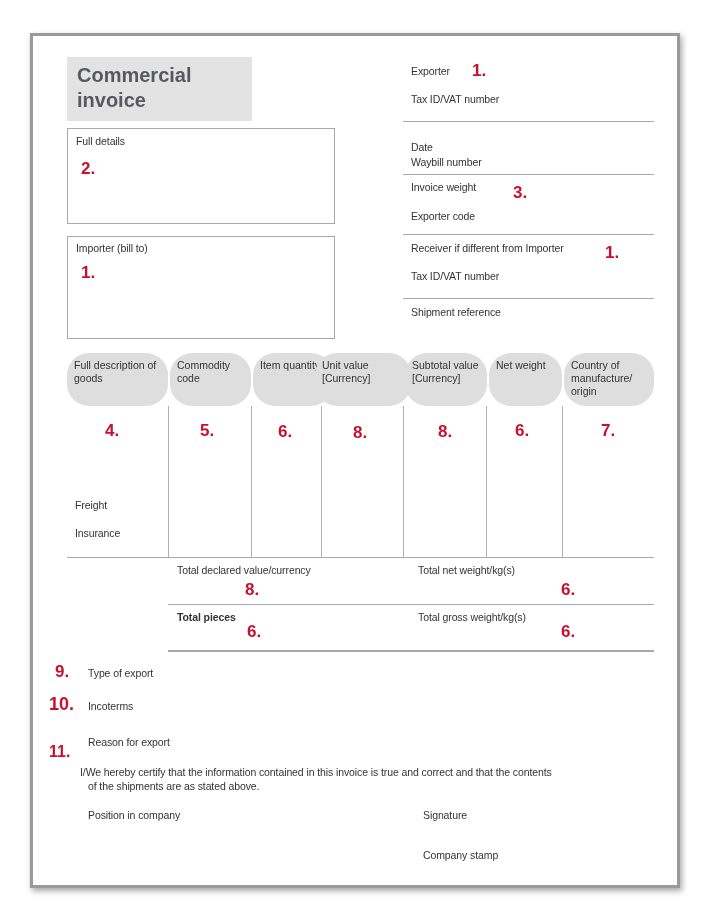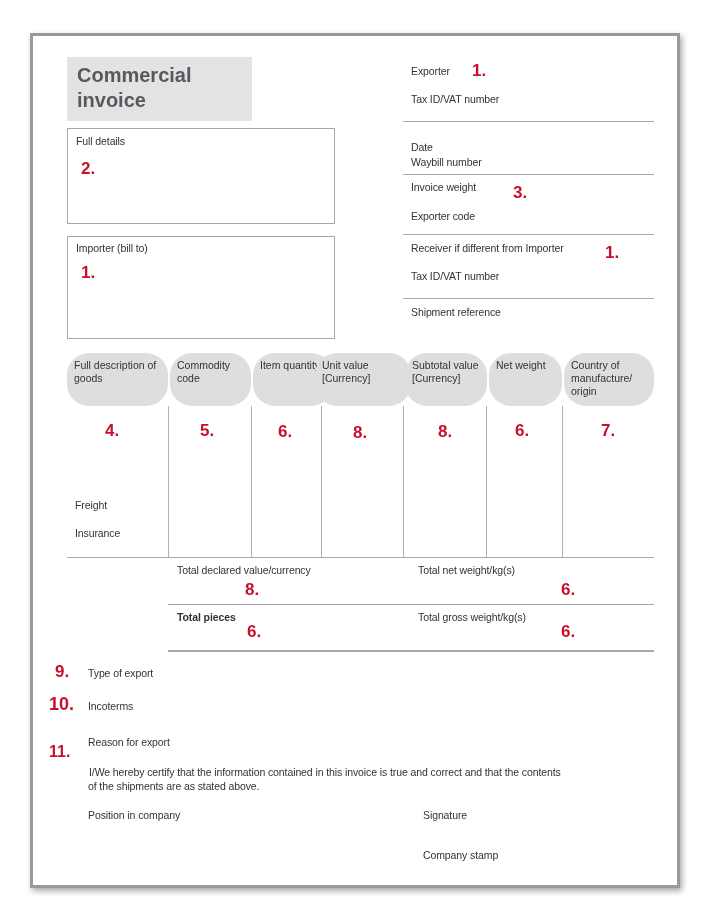--- a/index.html
+++ b/index.html
@@ -100,18 +100,18 @@
 <span class="abs num" style="left:561px;top:622px;">6.</span>
 <div class="abs hline2" style="left:168px;top:650px;width:486px;"></div>
 
 <span class="abs num" style="left:55px;top:662px;">9.</span>
 <span class="abs lbl" style="left:88px;top:667px;">Type of export</span>
 <span class="abs num" style="left:49px;top:694px;font-size:18px;">10.</span>
 <span class="abs lbl" style="left:88px;top:700px;">Incoterms</span>
 <span class="abs num" style="left:49px;top:731px;font-size:16px;margin-top:12px;">11.</span>
 <span class="abs lbl" style="left:88px;top:736px;">Reason for export</span>
 
-<span class="abs lbl" style="left:89px;top:766px;">I/We hereby certify that the information contained in this invoice is true and correct and that the contents</span>
+<span class="abs lbl" style="left:80px;top:766px;">I/We hereby certify that the information contained in this invoice is true and correct and that the contents</span>
 <span class="abs lbl" style="left:88px;top:780px;">of the shipments are as stated above.</span>
 
 <span class="abs lbl" style="left:88px;top:809px;">Position in company</span>
 <span class="abs lbl" style="left:423px;top:809px;">Signature</span>
 <span class="abs lbl" style="left:423px;top:849px;">Company stamp</span>
 
 </body></html>

